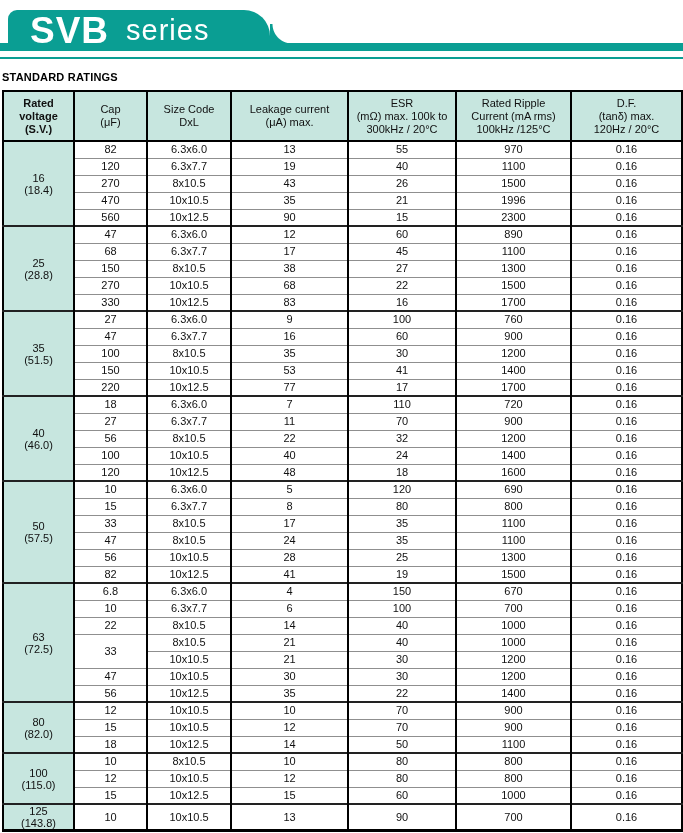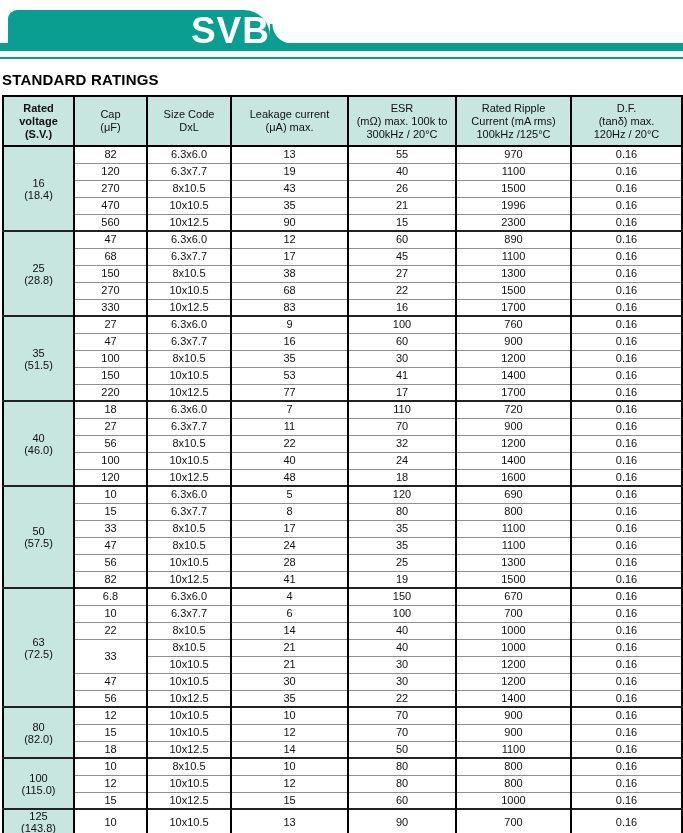--- a/index.html
+++ b/index.html
@@ -8,33 +8,33 @@
     width: 683px; height: 833px; overflow: hidden;
     background: #ffffff;
     font-family: "Liberation Sans", "DejaVu Sans", sans-serif;
     color: #111;
   }
   
   .banner { position: relative; width: 683px; height: 62px; }
   .banner .tab {
     position: absolute; left: 8px; top: 10px; width: 262px; height: 41px;
     background: var(--teal); border-radius: 9px 26px 0 0;
-    display: flex; align-items: flex-end; color: #fff; white-space: nowrap; flex-direction: column;
+    display: flex; align-items: center; color: #fff; white-space: nowrap;
   }
   .banner .tab .svb  { font-size: 37px; font-weight: bold; margin-left: 22px; letter-spacing: 1px; }
   .banner .tab .word { font-size: 29px; font-weight: normal; margin-left: 17px; letter-spacing: 1px; }
   .banner .fillet {
     position: absolute; left: 270px; top: 24px; width: 22px; height: 19px;
     background: radial-gradient(circle 20px at 100% 0%, rgba(0,0,0,0) 19px, var(--teal) 20px);
   }
   .banner .bar  { position: absolute; left: 0; top: 43px; width: 683px; height: 8px; background: var(--teal); }
   .banner .rule { position: absolute; left: 0; top: 57px; width: 683px; height: 2px; background: var(--teal); }
   
   .section-title {
-    margin: 9px 0 7px 2px; font-size: 15px; font-weight: bold; letter-spacing: 0.2px; color: #000;
+    margin: 9px 0 7px 2px; font-size: 11px; font-weight: bold; letter-spacing: 0.2px; color: #000;
   }
   
   table.ratings {
     margin-left: 2px; width: 679px; table-layout: fixed;
     border-collapse: collapse;
     border: 2px solid #000; border-bottom: 3px solid #000;
     font-size: 11px;
   }
   table.ratings th, table.ratings td { text-align: center; vertical-align: middle; padding: 0 2px; }
   table.ratings thead th {
@@ -52,20 +52,21 @@
   }
   table.ratings tbody tr.group-start td { border-top: 2px solid #222; }
   table.ratings tbody tr.tall td { height: 20px; }
 </style>
 </head>
 <body>
 
 <div class="banner">
   <div class="tab">
     <span class="svb">SVB</span>
+    <span class="word">series</span>
   </div>
   <div class="fillet"></div>
   <div class="bar"></div>
   <div class="rule"></div>
 </div>
 
 <h2 class="section-title">STANDARD RATINGS</h2>
 
 <table class="ratings">
   <colgroup>

